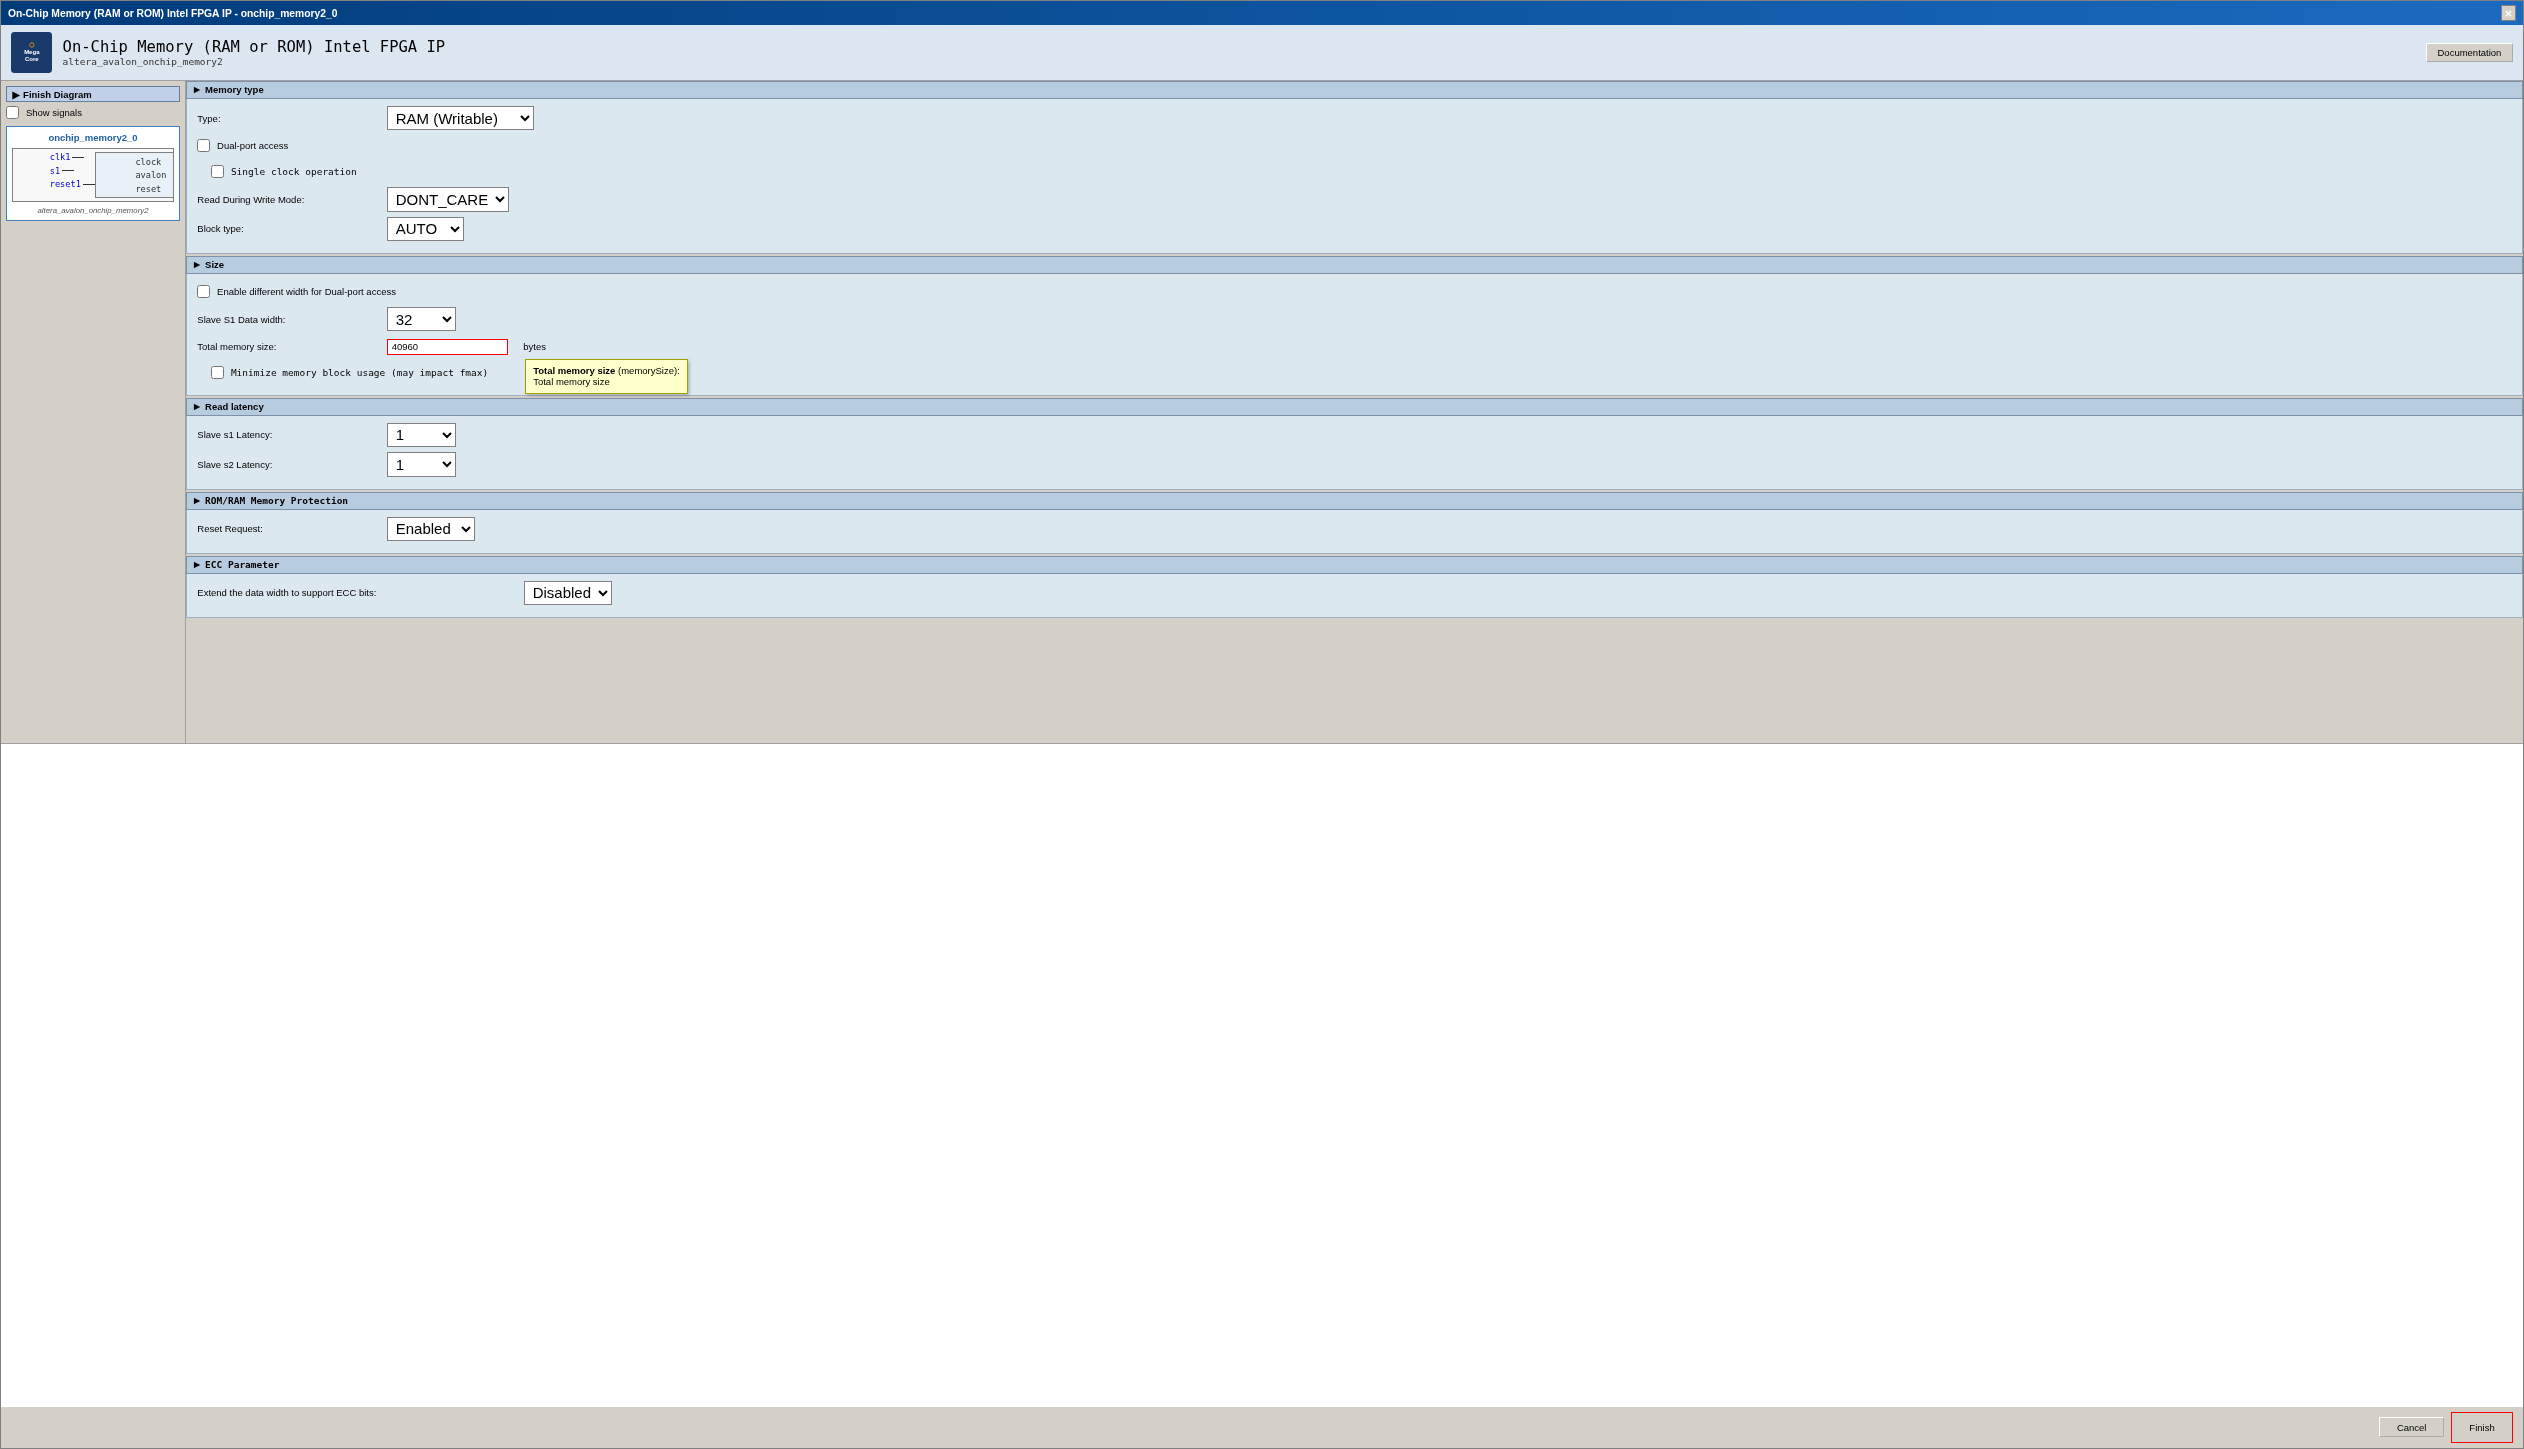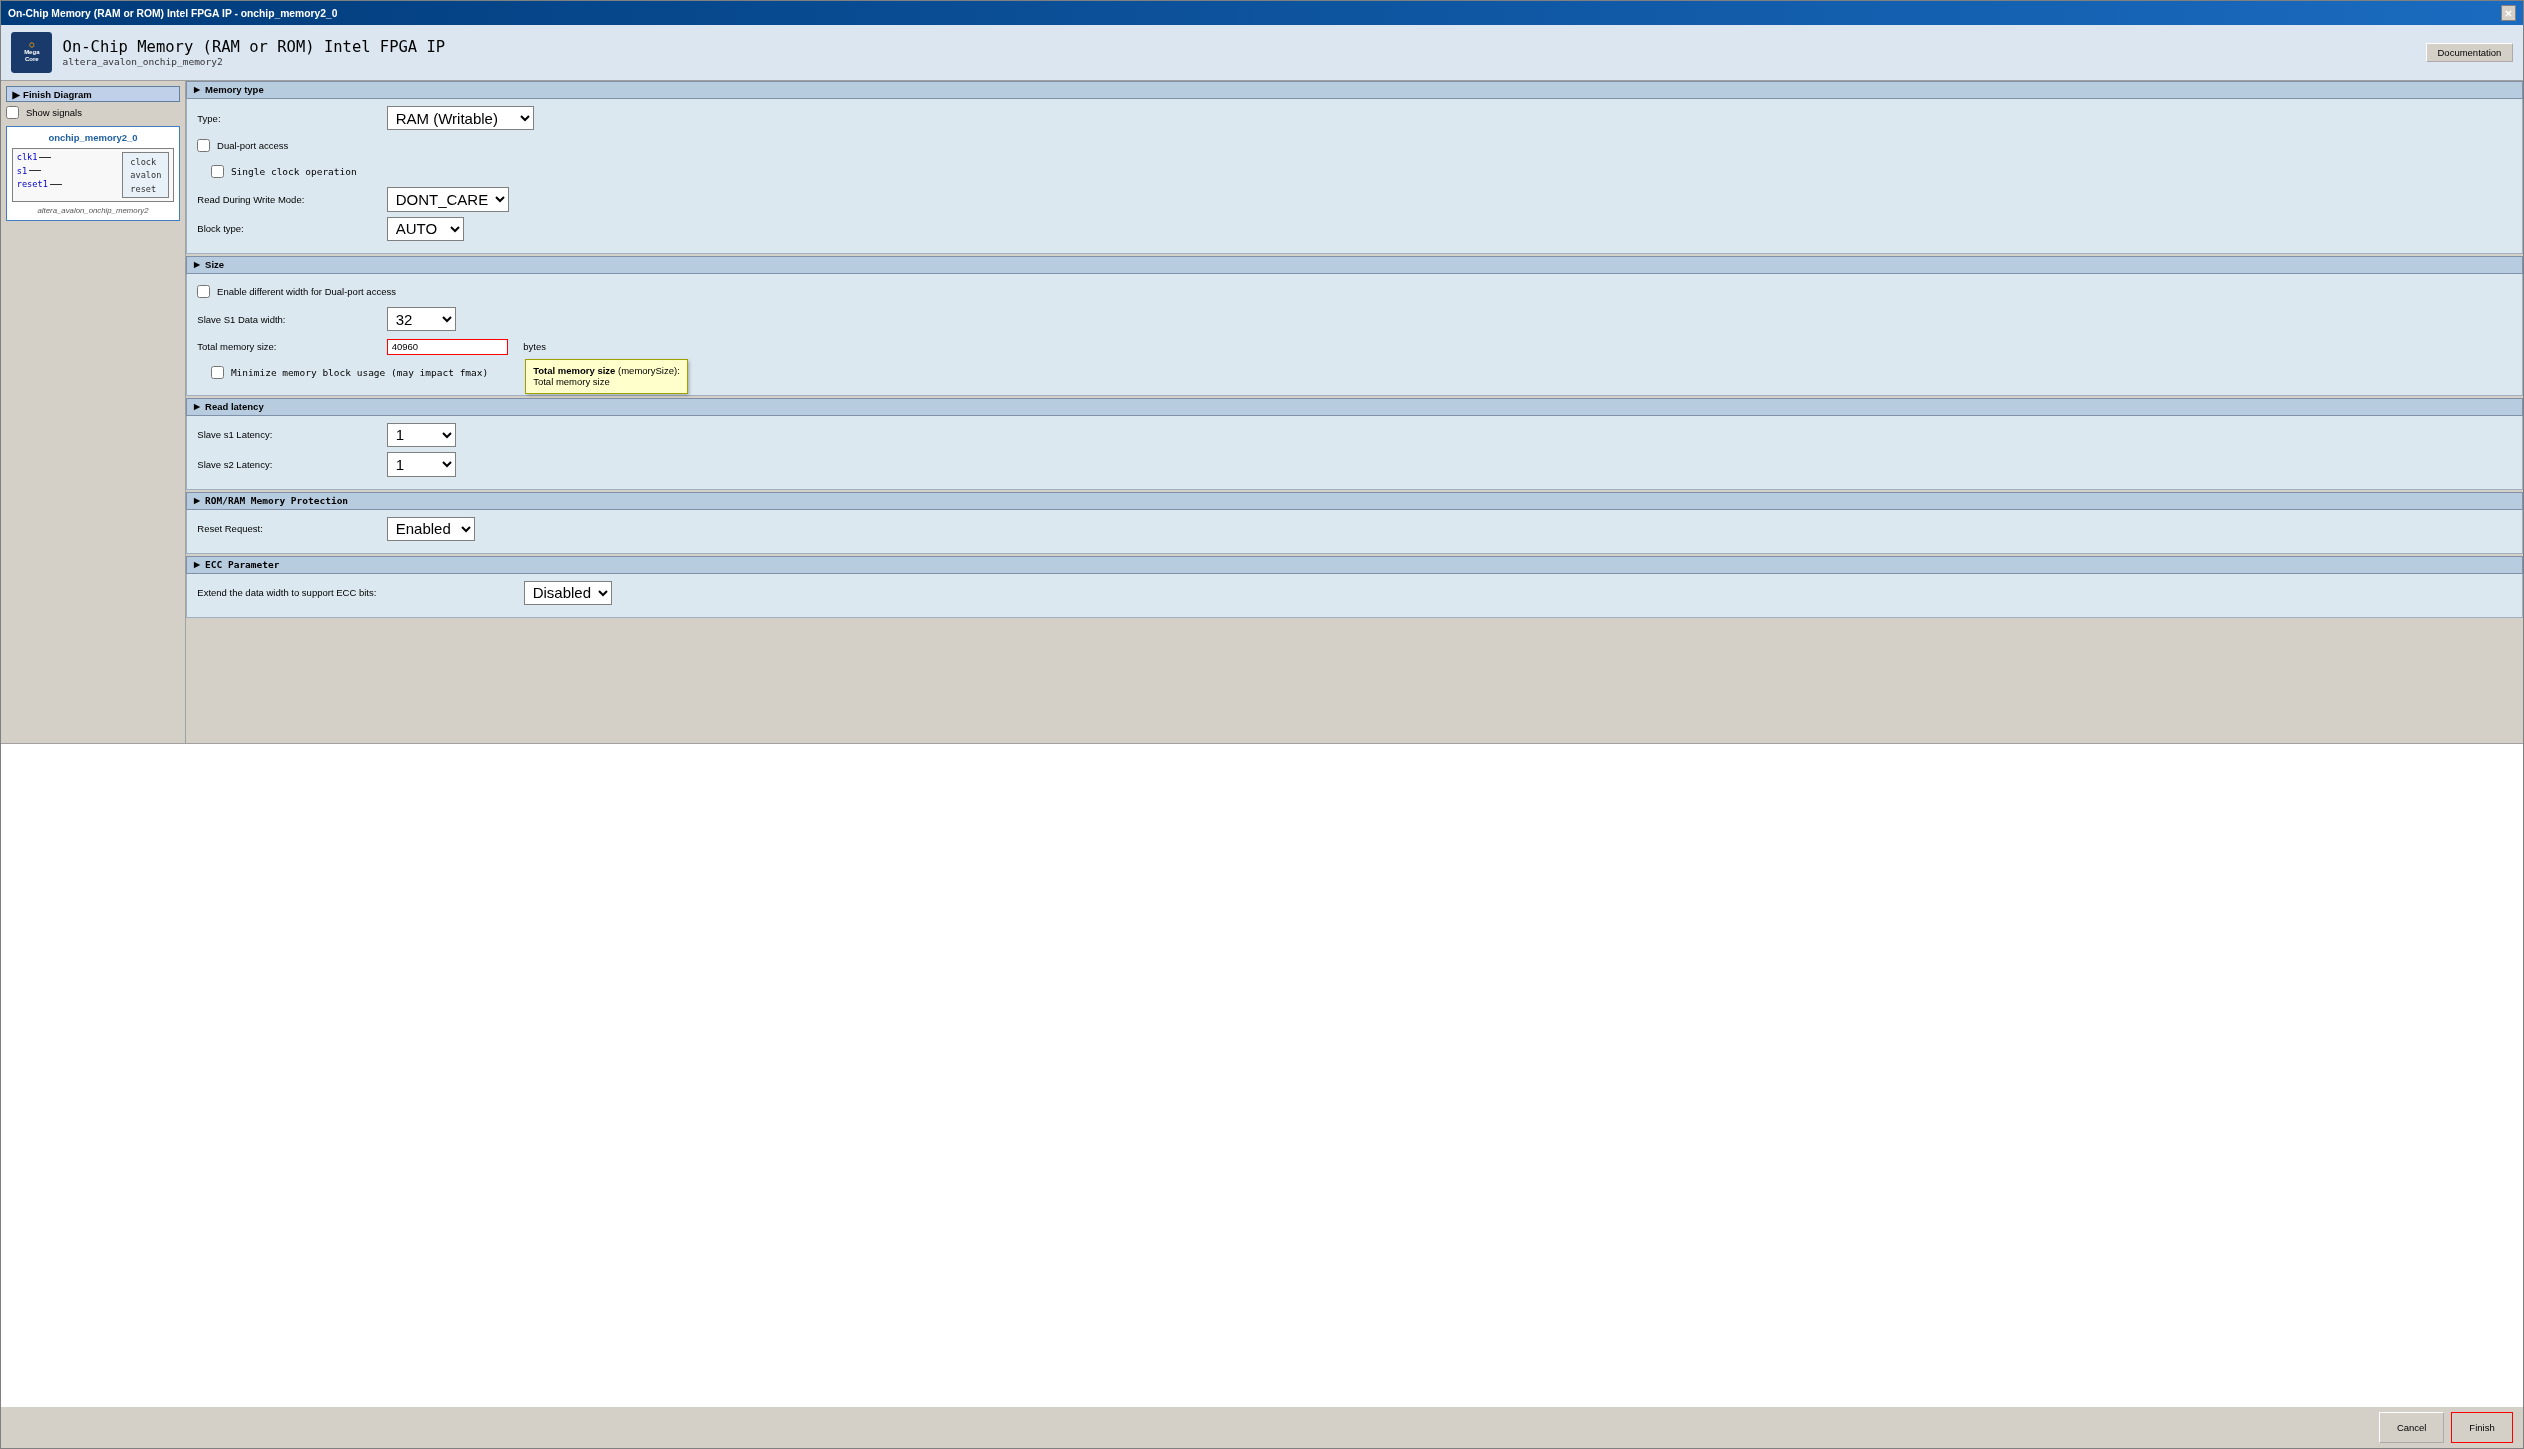--- a/index.html
+++ b/index.html
@@ -89,21 +89,21 @@
       font-size: 9.5px;
     }
     .diagram-inner {
       border: 0.9px solid #808080;
       background: #f8f8f8;
       padding: 3.4px;
       position: relative;
     }
     .diagram-ports { display: flex; justify-content: space-between; }
     .diagram-left-ports { display: flex; flex-direction: column; gap: 3.4px; }
-    .port-row { display: flex; align-items: center; gap: 1.7px; font-size: 8.6px; font-family: monospace; }
+    .port-row { display: flex; align-items: center; gap: 1.7px; font-size: 8.6px; font-family: monospace; margin-left: 33px; }
     .port-label-right { color: #333; }
     .port-line-left { height: 0.9px; background: #333; width: 12px; }
     .port-label-blue { color: #0000cc; }
     .diagram-footer { font-size: 7.8px; color: #555; text-align: center; margin-top: 3.4px; font-style: italic; }
 
     .right-panel { flex: 1; overflow-y: auto; background: #d4d0c8; }
 
     .section {
       margin-bottom: 1.7px;
     }
@@ -179,20 +179,21 @@
     }
 
     .footer {
       background: #d4d0c8;
       border-top: 1.7px solid #ffffff;
       padding: 5.2px 10.3px;
       display: flex;
       justify-content: flex-end;
       gap: 6.9px;
       flex-shrink: 0;
+      align-items: center;
     }
     .footer-btn {
       background: #d4d0c8;
       border: 1.7px outset #ffffff;
       padding: 3.4px 17px;
       font-size: 9.5px;
       cursor: pointer;
       min-width: 60px;
     }
     .footer-btn-finish {

